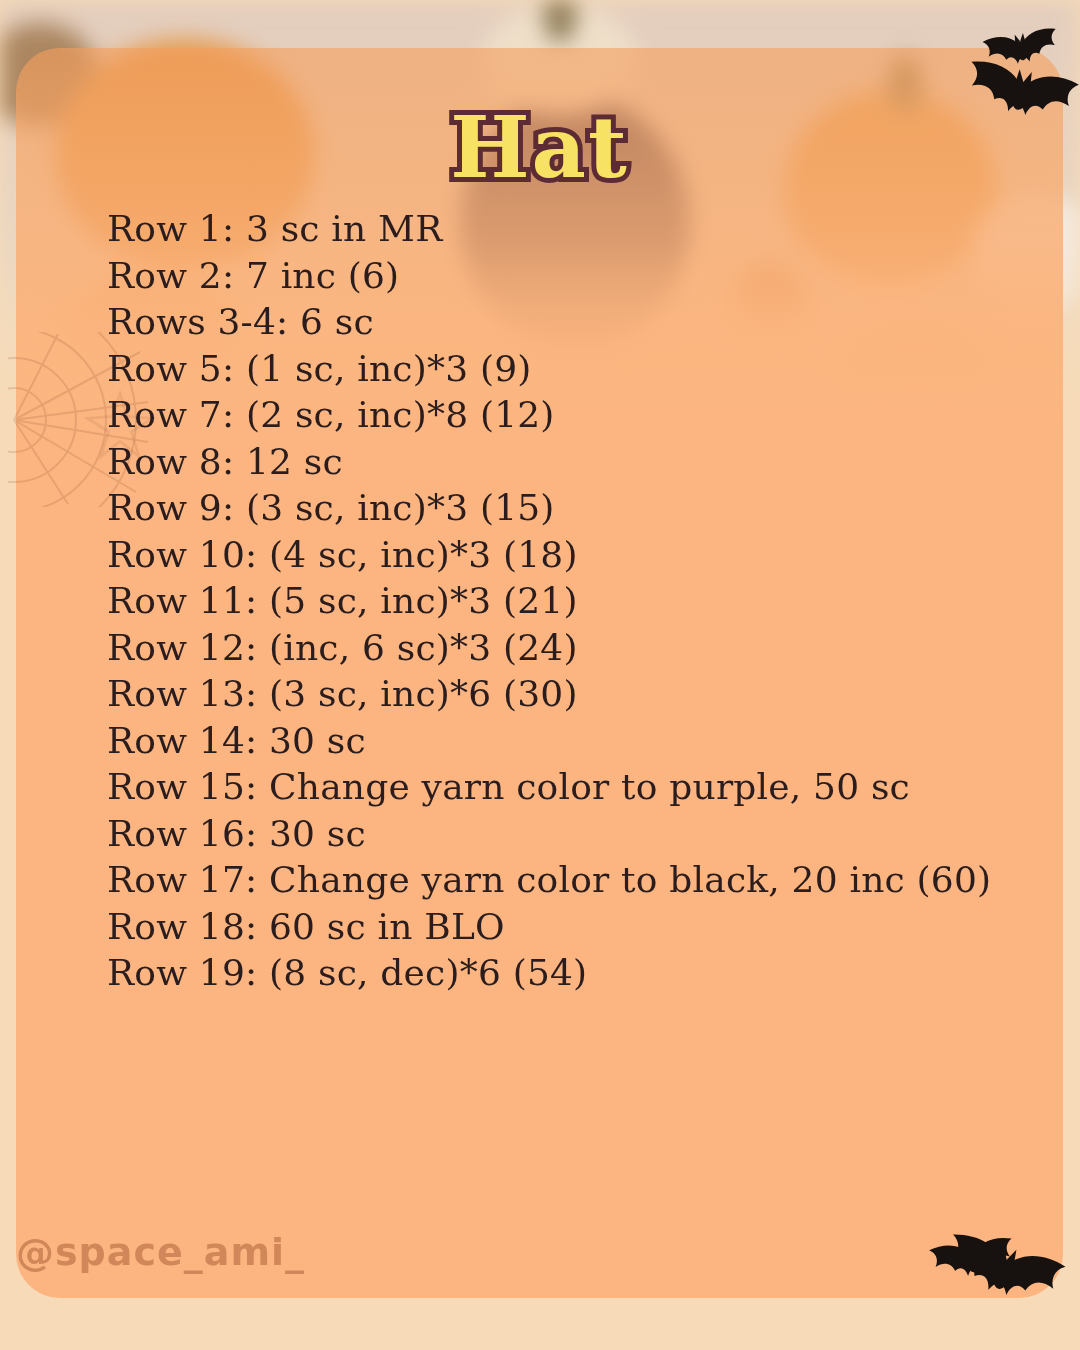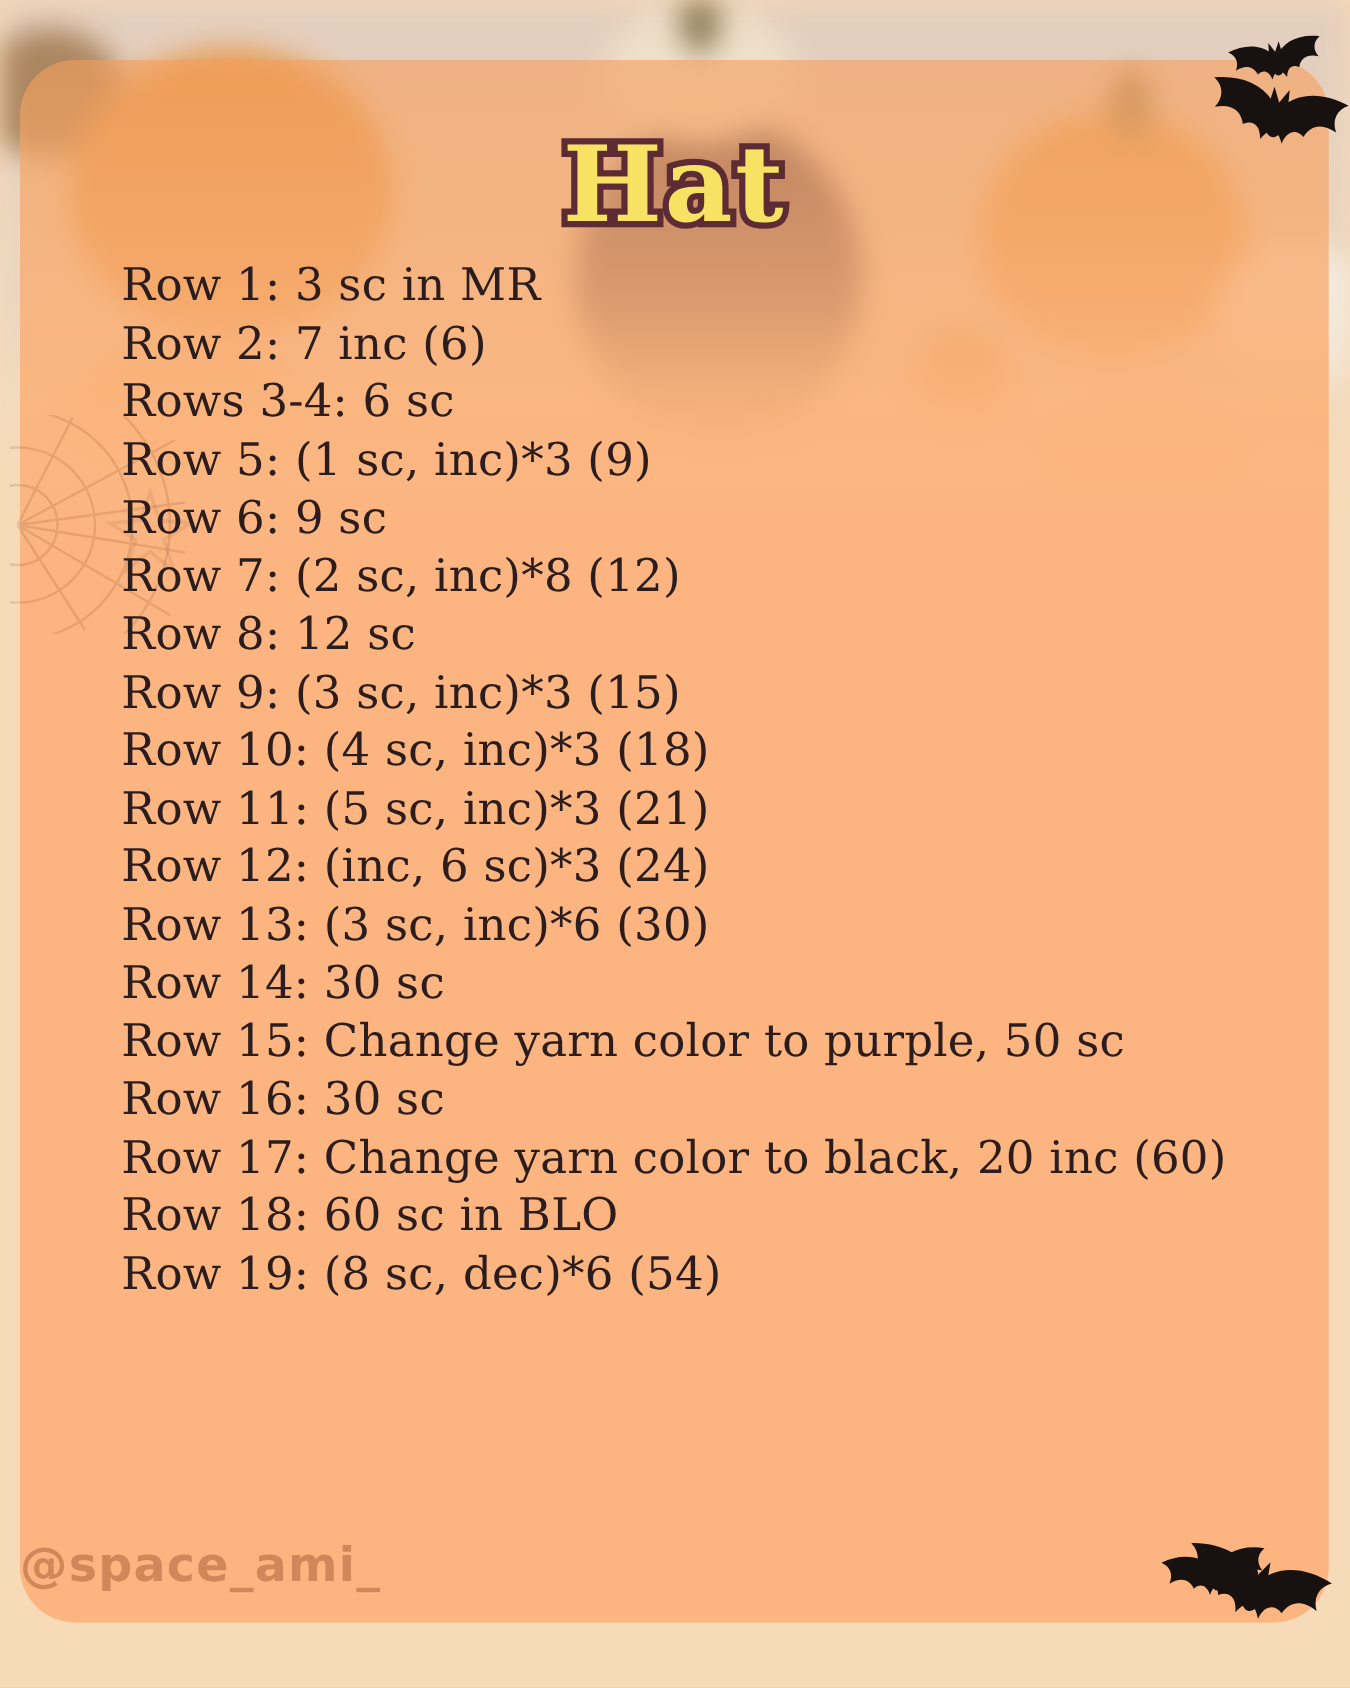--- a/index.html
+++ b/index.html
@@ -39,21 +39,21 @@
       #fcb580 100%);
   }
   .title-wrap{
     position:absolute;top:54px;left:0;width:100%;text-align:center;
     font-weight:bold;font-size:84px;line-height:1.1;letter-spacing:2px;
     font-family:"DejaVu Serif", serif;
   }
   .title-stroke{-webkit-text-stroke:10px #5d2b33;color:#5d2b33;}
   .title-fill{position:absolute;left:0;top:0;width:100%;color:#f8e264;}
   .rows{
-    position:absolute;left:81px;top:158px; 
+    position:absolute;left:91px;top:158px; 
     font-size:36px;line-height:46.5px;color:#2b1d1d;
     letter-spacing:.2px;white-space:nowrap;
   }
   .watermark{
     position:absolute;left:0;top:1182px;width:100%;text-align:left;
     font-family:"DejaVu Sans", sans-serif;font-weight:bold;
     font-size:38px;letter-spacing:1px;color:#cd8355;opacity:.9;
   }
   .bat{position:absolute;color:#17120f;}
   .bat svg{display:block;width:100%;height:100%;fill:#17120f;}
@@ -106,21 +106,20 @@
       <div class="title-stroke">Hat</div>
       <div class="title-fill">Hat</div>
     </div>
 
     <div class="rows">
 
     <div class="row-line">Row 1: 3 sc in MR</div>
         <div class="row-line">Row 2: 7 inc (6)</div>
         <div class="row-line">Rows 3-4: 6 sc</div>
         <div class="row-line">Row 5: (1 sc, inc)*3 (9)</div>
-        <div class="row-line">Row 6: 9 sc</div>
         <div class="row-line">Row 7: (2 sc, inc)*8 (12)</div>
         <div class="row-line">Row 8: 12 sc</div>
         <div class="row-line">Row 9: (3 sc, inc)*3 (15)</div>
         <div class="row-line">Row 10: (4 sc, inc)*3 (18)</div>
         <div class="row-line">Row 11: (5 sc, inc)*3 (21)</div>
         <div class="row-line">Row 12: (inc, 6 sc)*3 (24)</div>
         <div class="row-line">Row 13: (3 sc, inc)*6 (30)</div>
         <div class="row-line">Row 14: 30 sc</div>
         <div class="row-line">Row 15: Change yarn color to purple, 50 sc</div>
         <div class="row-line">Row 16: 30 sc</div>

